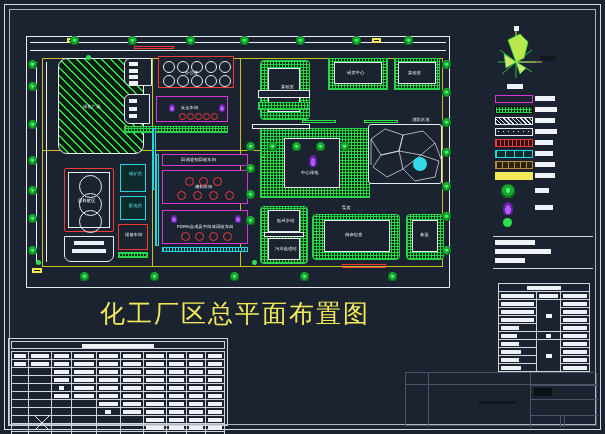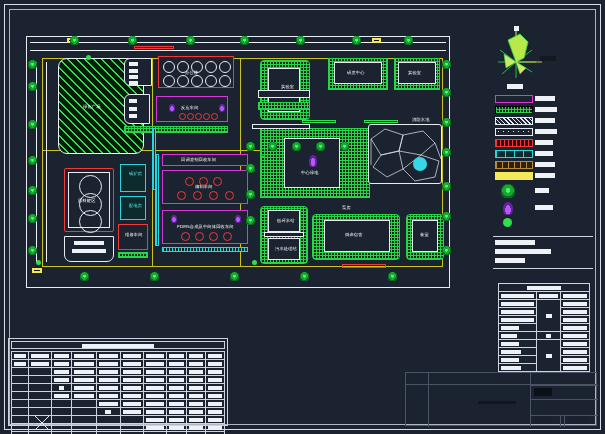--- a/index.html
+++ b/index.html
@@ -378,20 +378,23 @@
 
     <span class="dot-g" style="left:8px;top:134px;width:9px;height:9px;"></span>
   </div>
 
   <div class="abs" style="left:493px;top:236px;width:100px;height:1px;background:#cdd4de;"></div>
   <span class="abs" style="left:495px;top:240px;width:40px;height:5px;background:#eef1f6;"></span>
   <span class="abs" style="left:495px;top:249px;width:56px;height:5px;background:#eef1f6;"></span>
   <span class="abs" style="left:495px;top:258px;width:30px;height:5px;background:#eef1f6;"></span>
   <div class="abs" style="left:493px;top:268px;width:100px;height:1px;background:#cdd4de;"></div>
 
+  <div class="abs" style="left:100px;top:298px;width:300px;height:32px;color:#f2e95a;
+              font-size:25px;line-height:32px;letter-spacing:2px;white-space:nowrap;
+              font-family:'DejaVu Sans','Liberation Sans',sans-serif;">化工厂区总平面布置图</div>
 
   <table class="cad" style="left:498px;top:283px;width:92px;">
     <tbody>
         <tr>
       <td colspan="3" class="tbl-title">
             <span></span>
           </td>
     </tr>
     <tr>
       <td style="width:42%">

